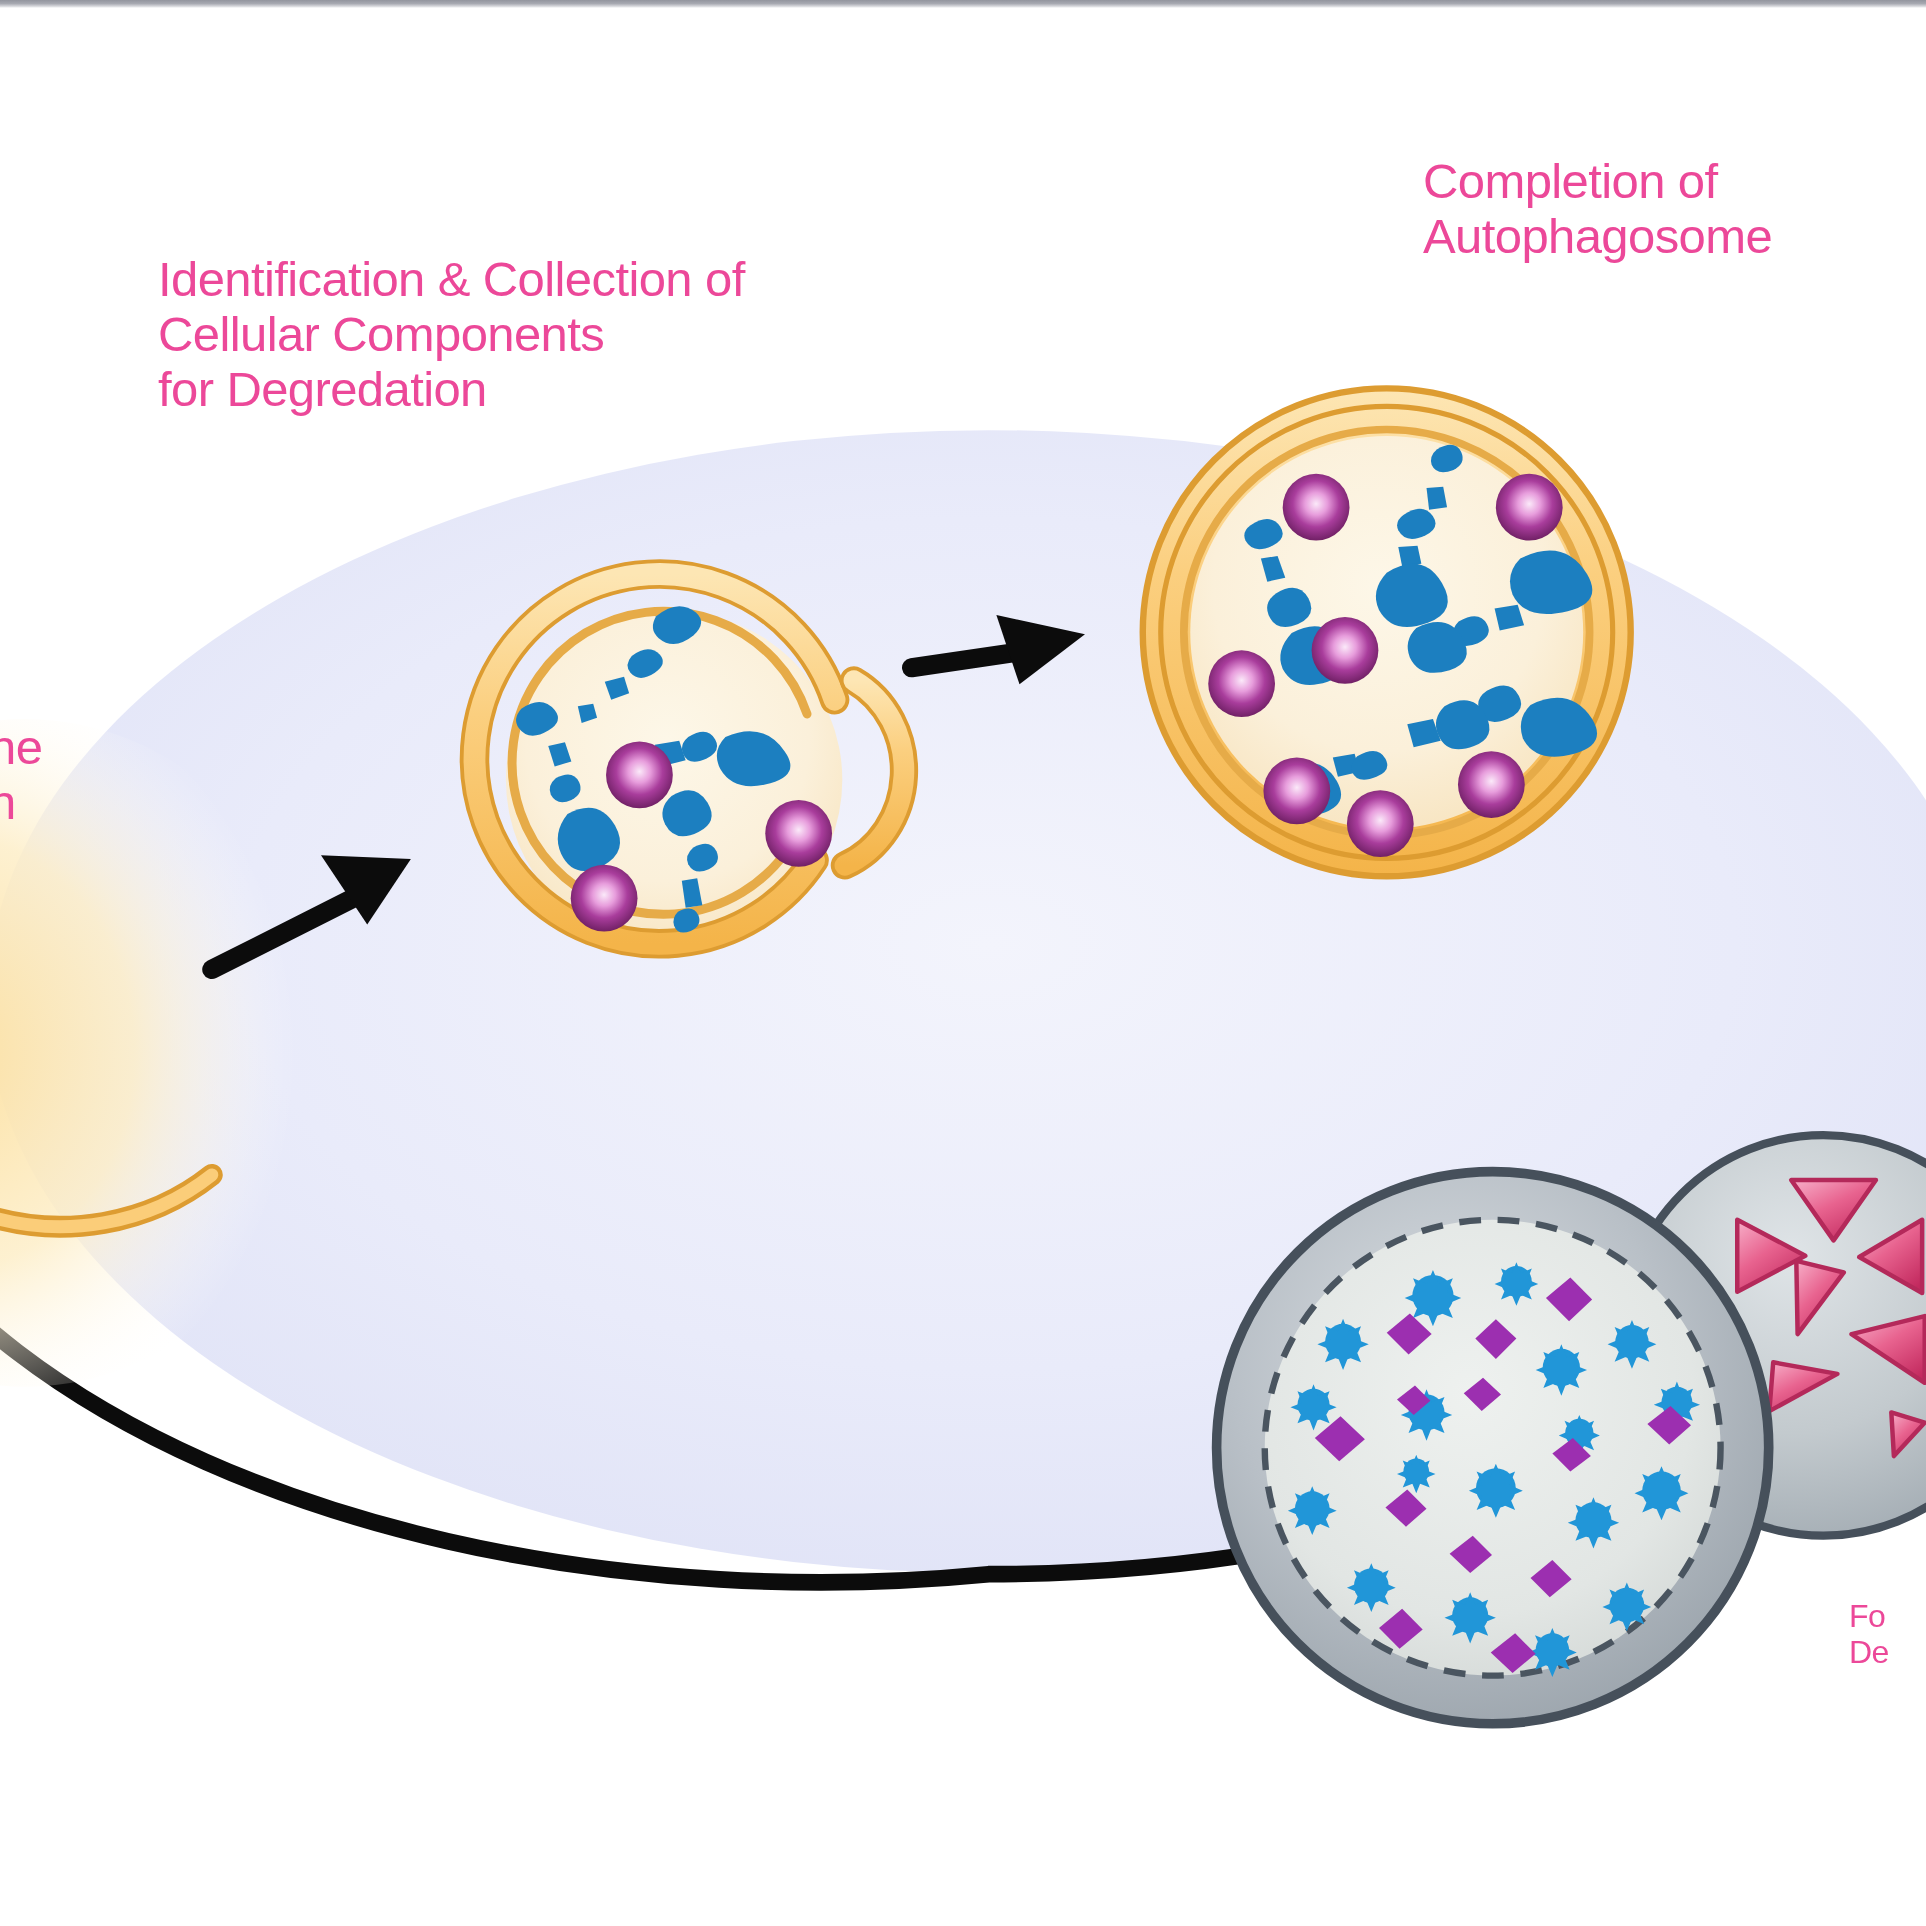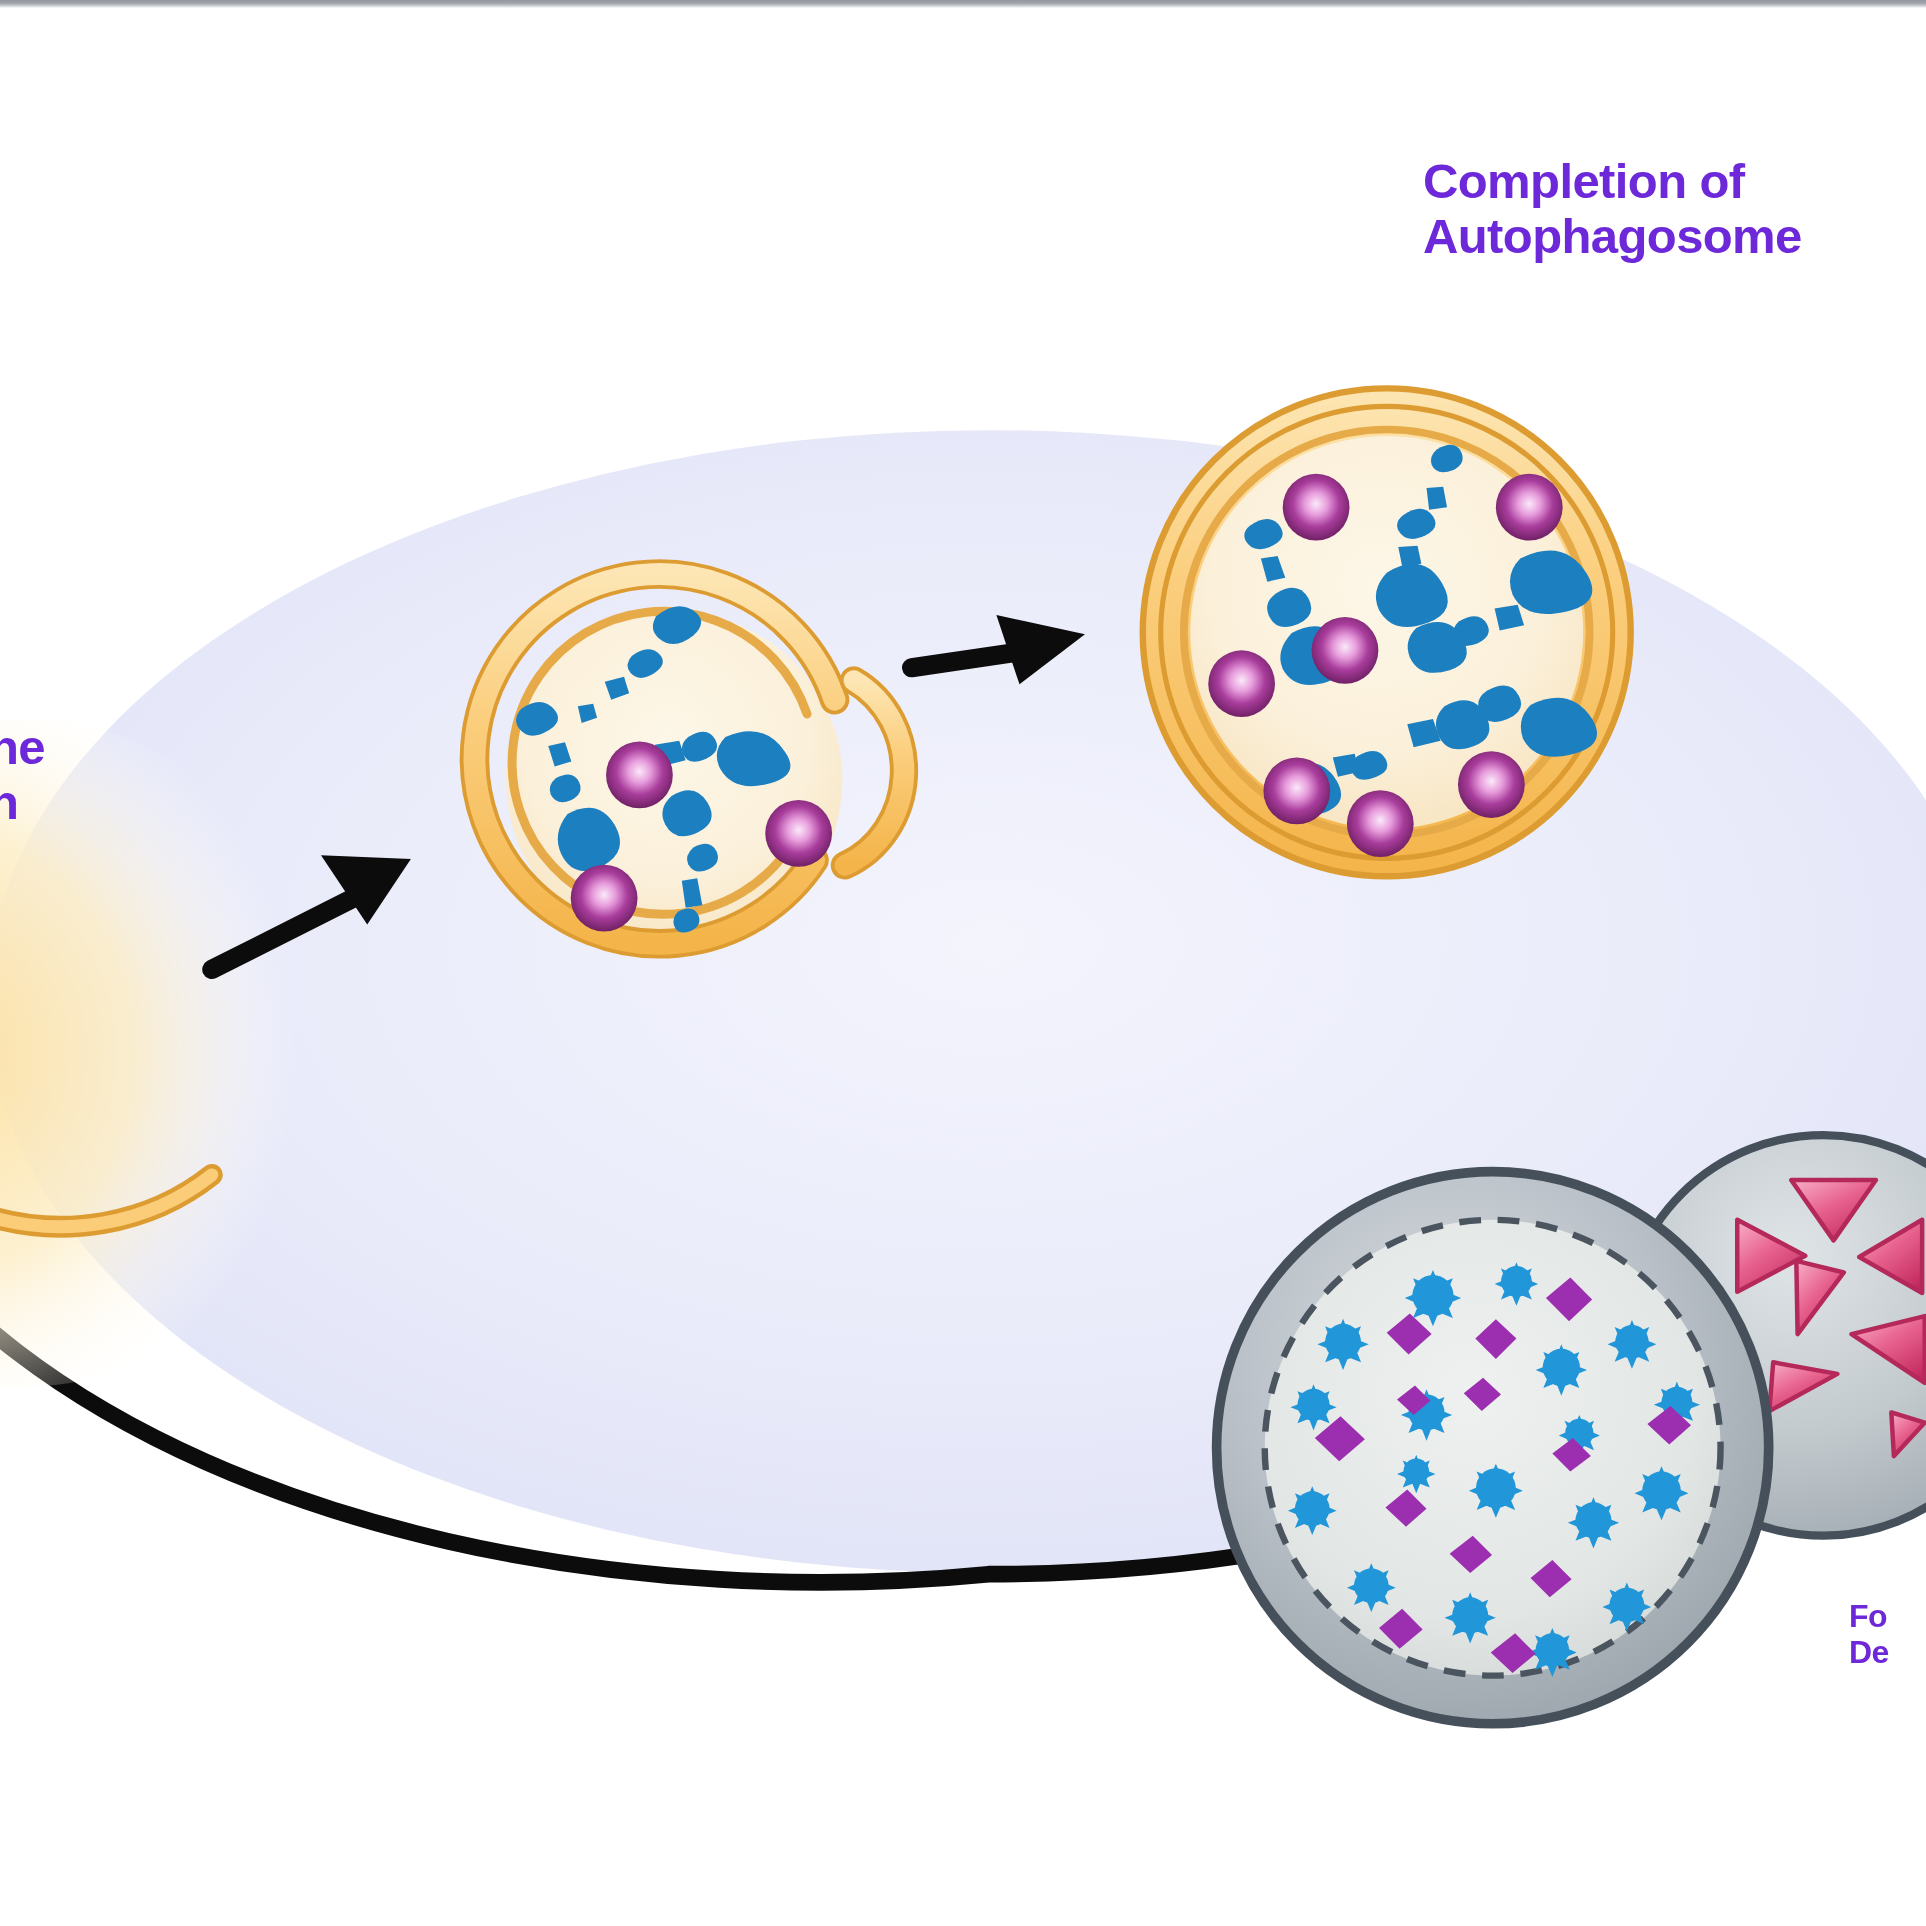--- a/index.html
+++ b/index.html
@@ -6,21 +6,21 @@
   body{width:1926px;height:1926px;overflow:hidden;
        font-family:"Liberation Sans","DejaVu Sans",sans-serif;}
   #stage{position:relative;width:1926px;height:1926px;background:#ffffff;overflow:hidden;}
 
   
   #top-band{position:absolute;left:0;top:0;width:1926px;height:8.3px;
             background:linear-gradient(to bottom,#93959e 0%,#a7a9b1 45%,#d9dade 80%,#ffffff 100%);}
 
   svg.layer{position:absolute;left:0;top:0;width:1926px;height:1926px;}
 
-  .label{position:absolute;color:#6d28d9;font-weight:700;
+  .label{position:absolute;color:#ec4899;font-weight:400;
          letter-spacing:-0.6px;line-height:1.12;white-space:pre;}
   #lbl-identification{left:158px;top:252px;font-size:49px;}
   #lbl-completion{left:1423px;top:154px;font-size:49px;}
   #lbl-membrane{left:-50px;top:720px;font-size:49px;}
   #lbl-formation-deg{left:1849px;top:1599px;font-size:32px;}
   #lbl-autophagy{left:613px;top:1135px;font-size:74px;letter-spacing:-1px;}
 </style>
 </head>
 <body>
 
@@ -290,20 +290,23 @@
       <polygon points="2158,2348 2192,2320 2222,2350 2190,2378"></polygon>
       <polygon points="2418,2264 2450,2240 2478,2268 2446,2292"></polygon>
       <polygon points="2258,2420 2294,2392 2324,2422 2290,2450"></polygon>
       <polygon points="2384,2458 2418,2430 2448,2460 2414,2488"></polygon>
       <polygon points="2148,2536 2184,2506 2216,2538 2180,2568"></polygon>
       <polygon points="2322,2574 2360,2544 2392,2576 2356,2606"></polygon>
       <polygon points="2176,2180 2204,2158 2228,2182 2202,2204"></polygon>
     </g>
   </svg>
 
+  <div class="label" id="lbl-identification">Identification &amp; Collection of
+Cellular Components
+for Degredation</div>
 
   <div class="label" id="lbl-completion">Completion of
 Autophagosome</div>
 
   <div class="label" id="lbl-membrane">...ne
 ...n</div>
 
   <div class="label" id="lbl-formation-deg">Fo
 De</div>
 

